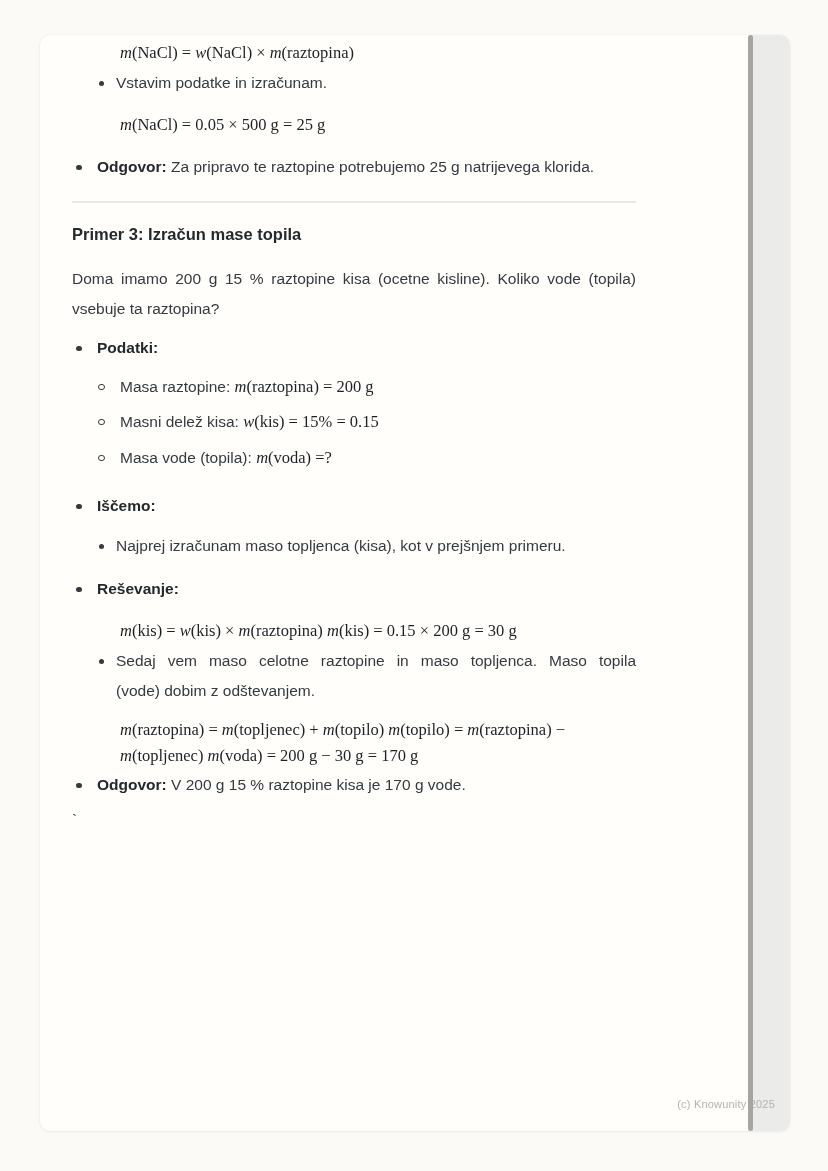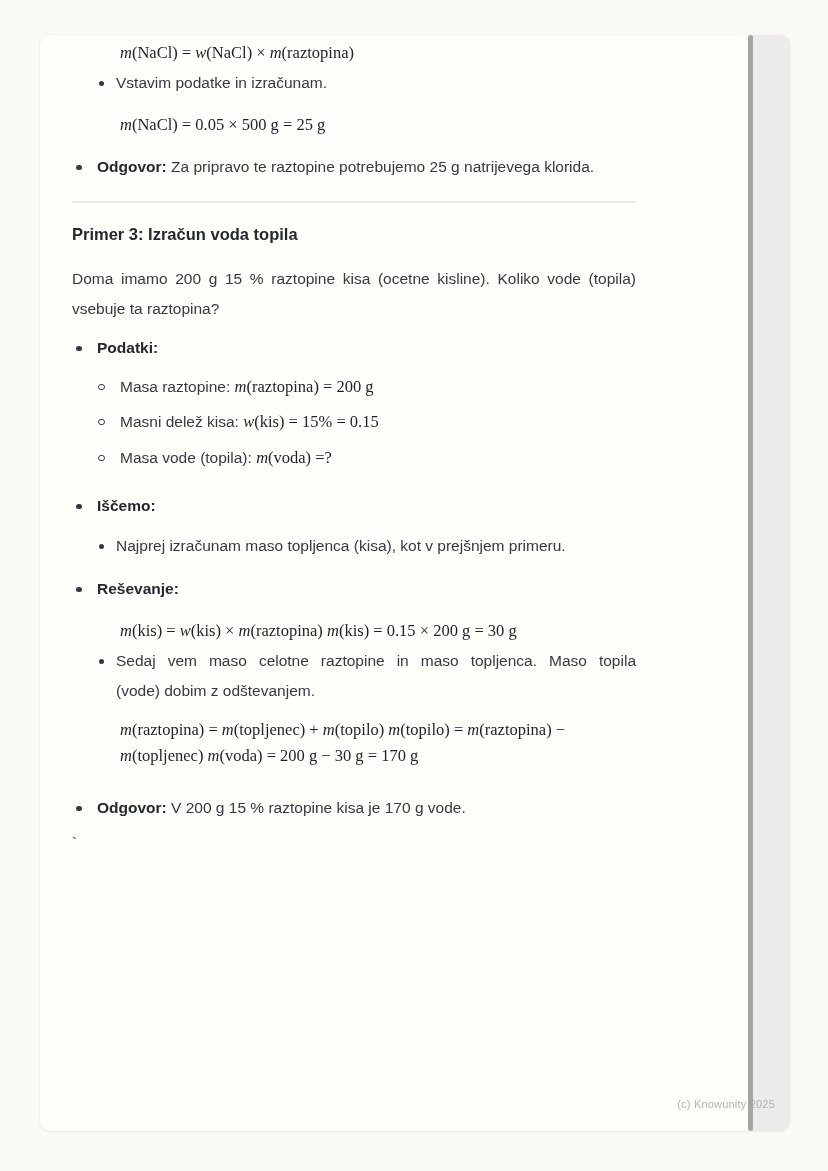--- a/index.html
+++ b/index.html
@@ -77,21 +77,21 @@
   .i-podatki{margin-top:9px;}
   .i-masa{margin-top:9px;}
   .i-masni{margin-top:5px;}
   .i-iscemo{margin-top:18px;}
   .i-voda{margin-top:6px;}
   .i-resevanje{margin-top:13px;}
   .i-najprej{margin-top:10px;}
   .f-step1{margin-top:12px;}
   .i-sedaj{}
   .f-step2{margin-top:11px;line-height:26px;}
-  .i-odg2{margin-top:24px;}
+  .i-odg2{margin-top:1px;}
   .stray{margin-top:5px;color:var(--body-text);}
   
   .scroll-track{
     position:absolute;right:0;top:0;width:38px;height:1096px;
     background:var(--track);border-radius:0 10px 10px 0;z-index:1;
   }
   .scroll-thumb{
     position:absolute;left:708px;top:0;width:5px;height:1096px;
     background:var(--thumb);border-radius:3px;z-index:3;
   }
@@ -116,21 +116,21 @@
       </div>
 
       <div class="formula formula-block f-calc"><span class="var">m</span><span>(NaCl) = 0.05 × 500 g = 25 g</span></div>
 
       <div class="li l1 i-odg1">
         <strong>Odgovor:</strong><span> Za pripravo te raztopine potrebujemo 25 g natrijevega klorida.</span>
       </div>
 
       <hr class="divider">
 
-      <h3>Primer 3: Izračun voda topila</h3>
+      <h3>Primer 3: Izračun mase topila</h3>
 
       <p class="p-intro">
         <span class="jline">Doma imamo 200 g 15 % raztopine kisa (ocetne kisline). Koliko vode (topila)</span>
         <span class="block-line">vsebuje ta raztopina?</span>
       </p>
 
       <div class="li l1 i-podatki">
         <strong>Podatki:</strong>
       </div>
 

